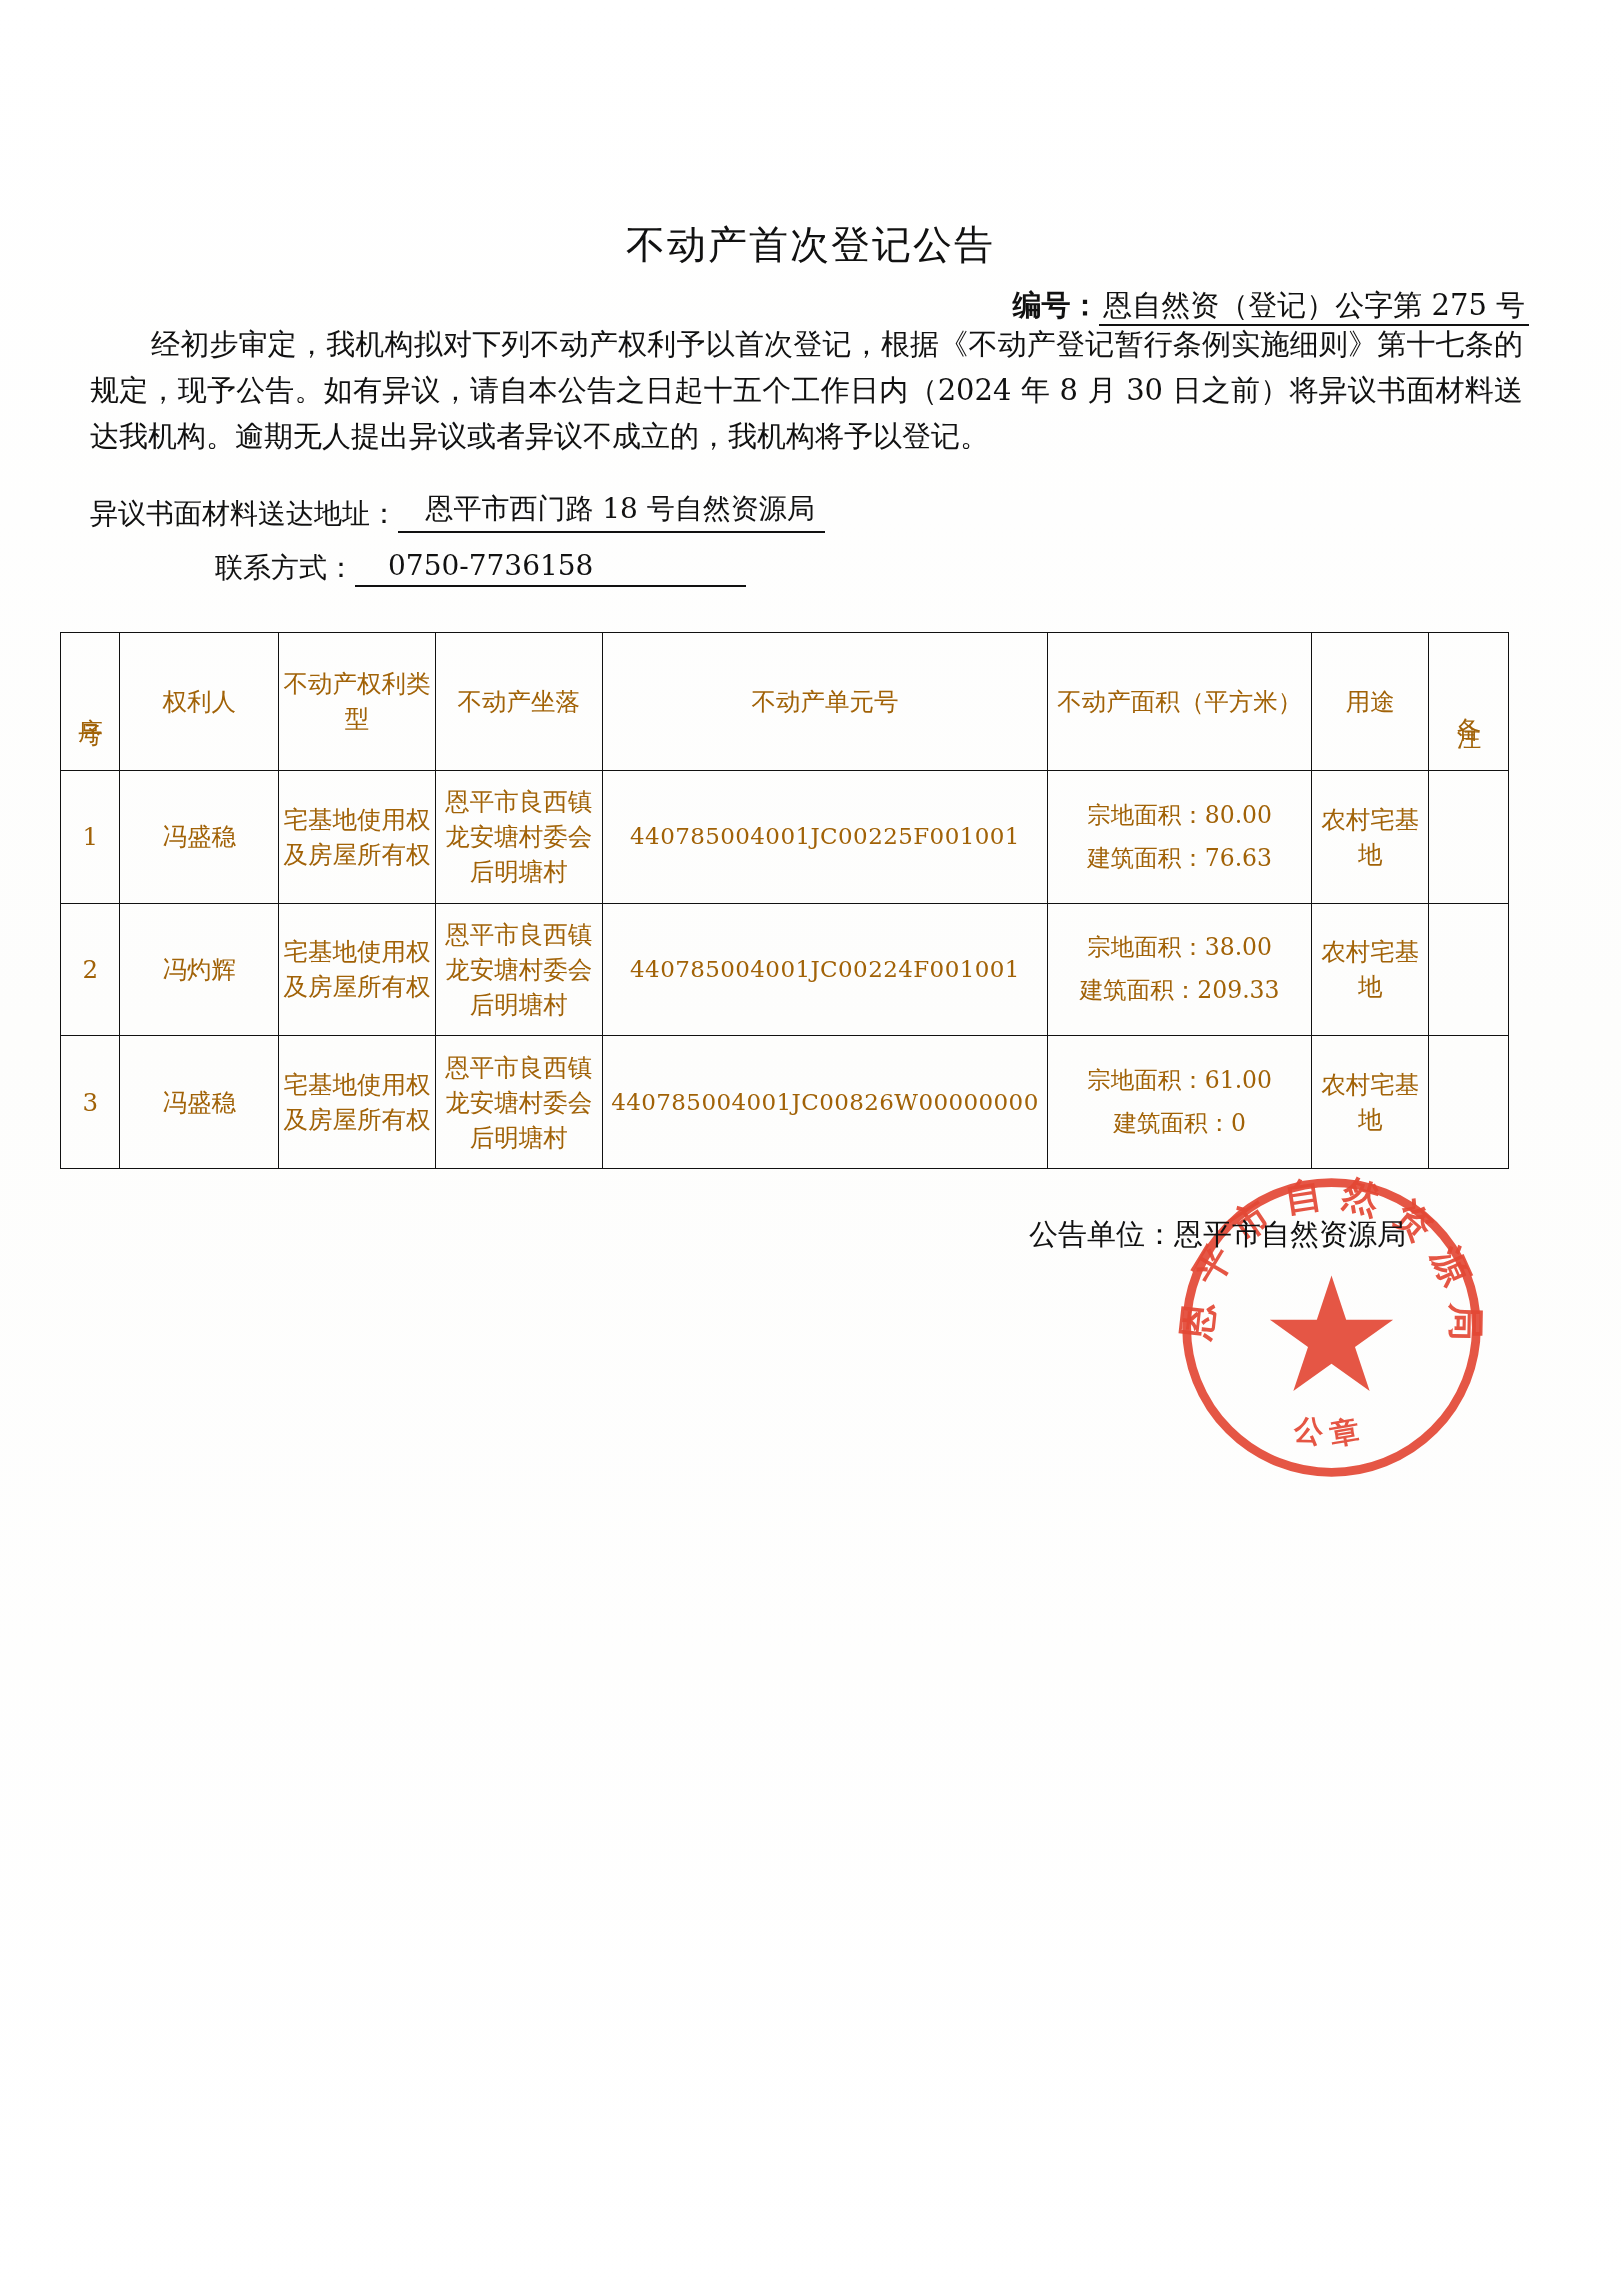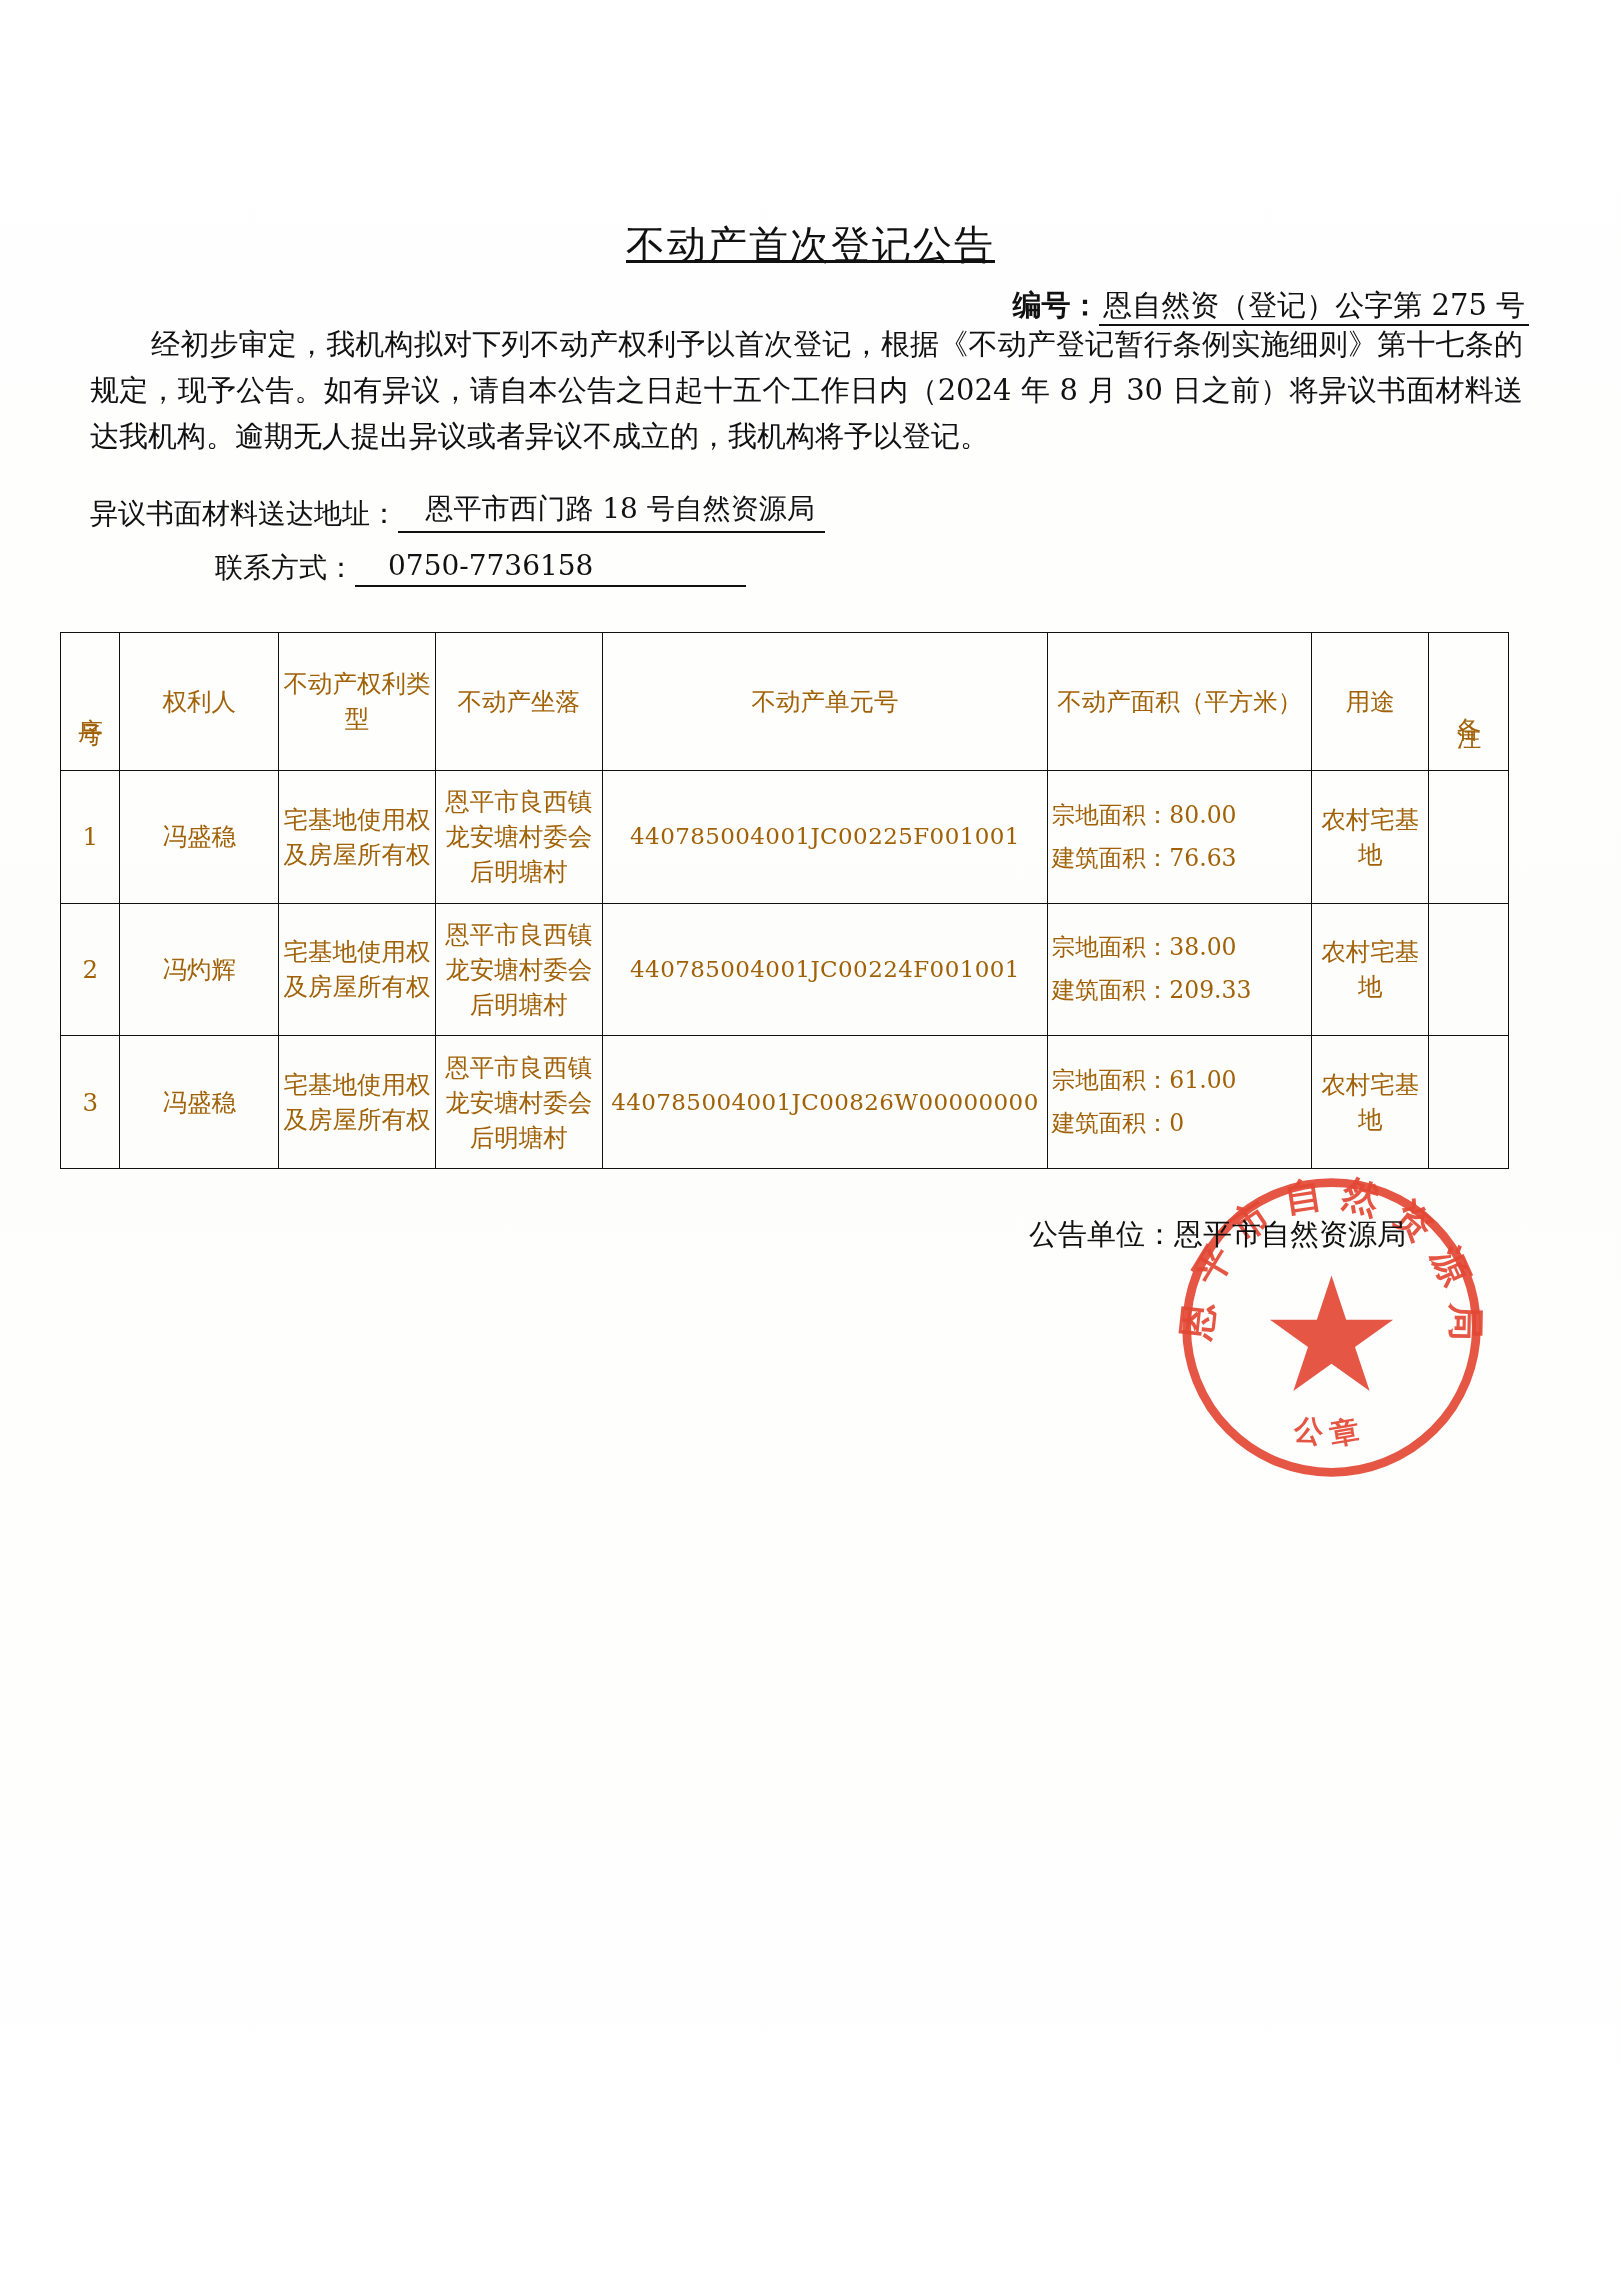--- a/index.html
+++ b/index.html
@@ -33,21 +33,20 @@
   .doc-title {
     position: absolute;
     left: 0;
     top: 218px;
     width: 1621px;
     text-align: center;
     font-size: 39px;
     letter-spacing: 2px;
     font-family: "DejaVu Serif", "Liberation Serif", serif;
     color: #111;
-    text-decoration: underline;
   }
 
   .doc-number-row {
     position: absolute;
     left: 0;
     top: 286px;
     width: 1529px;
     text-align: right;
     font-size: 29px;
     color: #111;
@@ -132,21 +131,21 @@
     text-orientation: upright;
     letter-spacing: 5.9px;
     display: inline-block;
     line-height: 1.05;
   }
   .unit-num {
     font-family: "DejaVu Serif", "Liberation Serif", serif;
     letter-spacing: 0.4px;
     font-size: 23px;
   }
-  .area-cell { font-size: 23.5px; line-height: 43px; text-align: left; }
+  .area-cell { font-size: 23.5px; line-height: 43px; text-align: center; }
   .area-line { white-space: nowrap; }
 
   
   .footer {
     position: absolute;
     left: 1029px;
     top: 1215px;
     width: 500px;
     font-size: 29px;
     color: #111;

